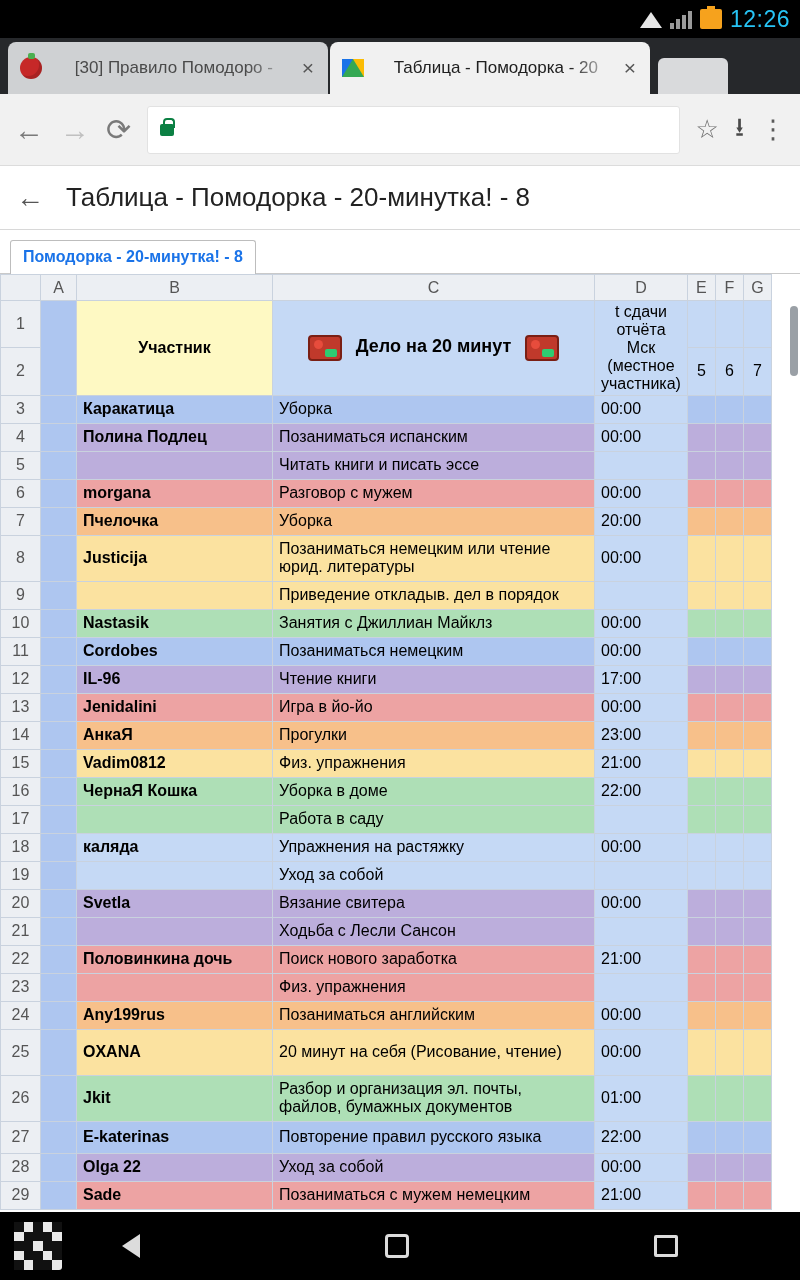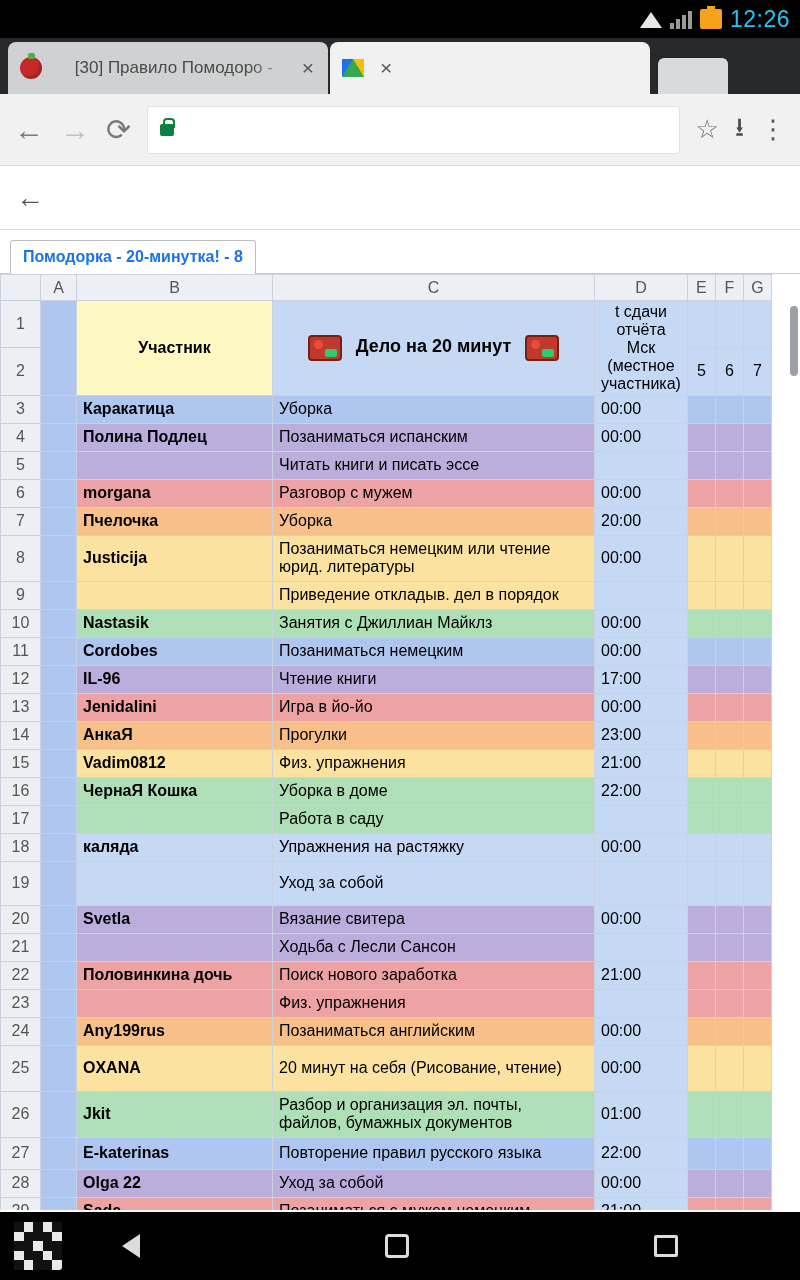--- a/index.html
+++ b/index.html
@@ -166,39 +166,41 @@
 </div>
 
 <div id="tab-strip">
   <div class="tab inactive">
     <span class="favicon fav-tomato"></span>
     <span class="label">[30] Правило Помодоро - </span>
     <span class="tab-close">×</span>
   </div>
   <div class="tab active">
     <span class="favicon fav-drive"></span>
+    <span class="label">Таблица - Помодорка - 20</span>
     <span class="tab-close">×</span>
   </div>
   <div class="newtab-stub"></div>
 </div>
 
 <div id="omnibox">
   <span class="nav-ico">←</span>
   <span class="nav-ico dim">→</span>
   <span class="nav-ico">⟳</span>
   <div class="urlbox">
     <span class="lock"></span>
   </div>
   <span class="star">☆</span>
   <span class="dl">⭳</span>
   <span class="kebab">⋮</span>
 </div>
 
 <div id="doc-header">
   <span class="back">←</span>
+  <span id="doc-title">Таблица - Помодорка - 20-минутка! - 8</span>
 </div>
 
 <div id="sheet-tabs">
   <div class="sheet-tab">Помодорка - 20-минутка! - 8</div>
 </div>
 
 <div id="grid-wrap">
   <table class="grid">
     <colgroup>
       <col style="width:40px">
@@ -392,21 +394,21 @@
         <tr style="height: 28px;">
           <td class="rownum">18</td>
           <td class="ca" style="background:#aec6f0"></td>
           <td class="cb participant" style="background:#c5d9f5">каляда</td>
           <td class="cc" style="background:#c5d9f5">Упражнения на растяжку</td>
           <td class="cd" style="background:#c5d9f5">00:00</td>
           <td style="background:#c5d9f5"></td>
           <td style="background:#c5d9f5"></td>
           <td style="background:#c5d9f5"></td>
         </tr>
-        <tr style="height: 44px; margin-top: 43px;">
+        <tr style="height: 28px; margin-top: 43px;">
           <td class="rownum">19</td>
           <td class="ca" style="background:#aec6f0"></td>
           <td class="cb participant" style="background:#c5d9f5"></td>
           <td class="cc" style="background:#c5d9f5">Уход за собой</td>
           <td class="cd" style="background:#c5d9f5"></td>
           <td style="background:#c5d9f5"></td>
           <td style="background:#c5d9f5"></td>
           <td style="background:#c5d9f5"></td>
         </tr>
         <tr style="height: 28px;">

